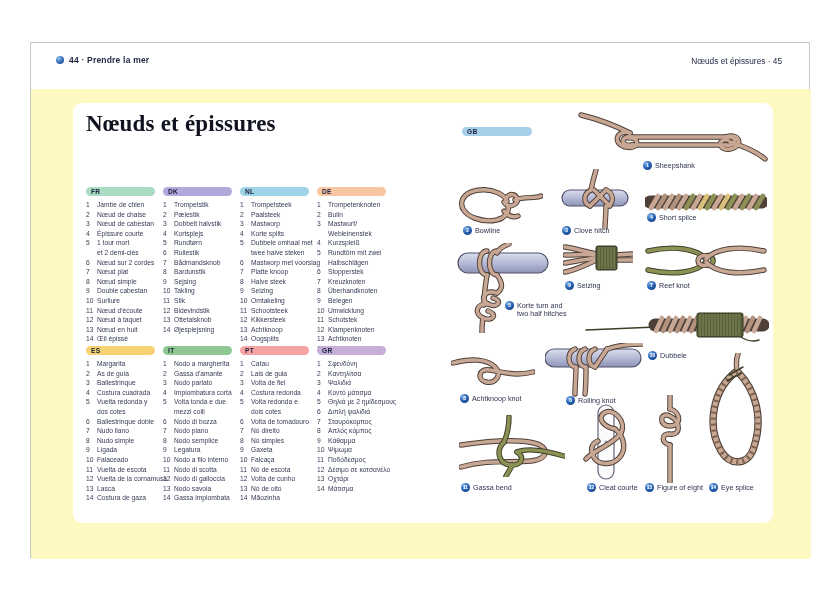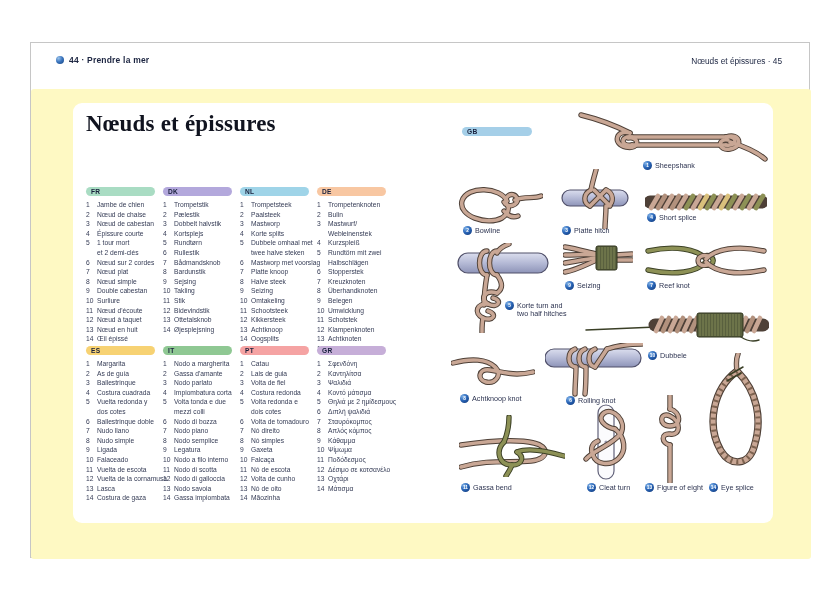--- a/index.html
+++ b/index.html
@@ -949,21 +949,21 @@
         <div class="klabel" style="left:570px;top:58px">
           <span class="sphere">1</span>
           <span class="ktext">Sheepshank</span>
         </div>
         <div class="klabel" style="left:390px;top:123px">
           <span class="sphere">2</span>
           <span class="ktext">Bowline</span>
         </div>
         <div class="klabel" style="left:489px;top:123px">
           <span class="sphere">3</span>
-          <span class="ktext">Platte hitch</span>
+          <span class="ktext">Clove hitch</span>
         </div>
         <div class="klabel" style="left:574px;top:110px">
           <span class="sphere">4</span>
           <span class="ktext">Short splice</span>
         </div>
         <div class="klabel" style="left:432px;top:198px">
           <span class="sphere">5</span>
           <span class="ktext">Korte turn and
 two half hitches</span>
         </div>
@@ -986,21 +986,21 @@
         <div class="klabel" style="left:493px;top:293px">
           <span class="sphere">6</span>
           <span class="ktext">Rolling knot</span>
         </div>
         <div class="klabel" style="left:388px;top:380px">
           <span class="sphere">11</span>
           <span class="ktext">Gassa bend</span>
         </div>
         <div class="klabel" style="left:514px;top:380px">
           <span class="sphere">12</span>
-          <span class="ktext">Cleat turn</span>
+          <span class="ktext">Cleat courte</span>
         </div>
         <div class="klabel" style="left:572px;top:380px">
           <span class="sphere">13</span>
           <span class="ktext">Figure of eight</span>
         </div>
         <div class="klabel" style="left:636px;top:380px">
           <span class="sphere">14</span>
           <span class="ktext">Eye splice</span>
         </div>
 

